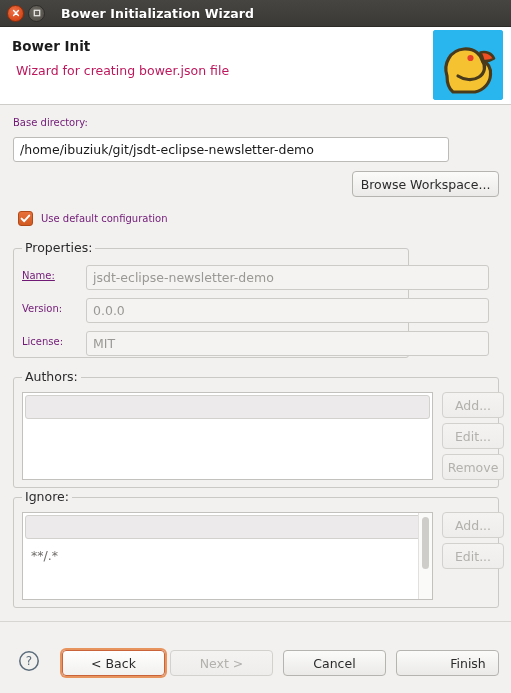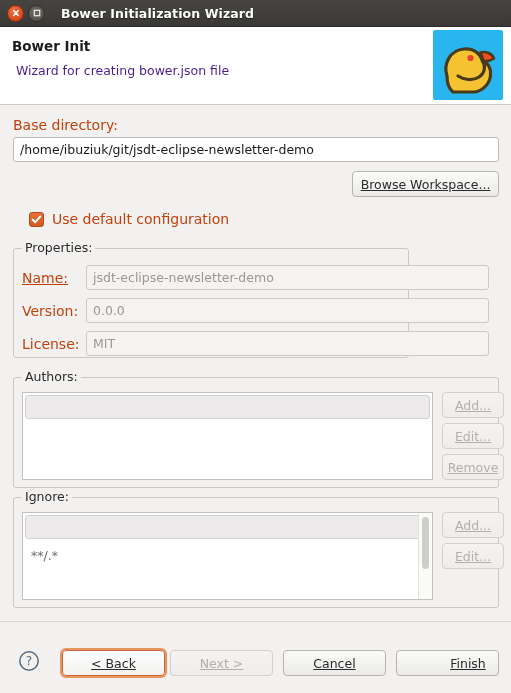--- a/index.html
+++ b/index.html
@@ -57,38 +57,38 @@
     background: #ffffff;
     border-bottom: 1px solid #cfcdca;
     box-sizing: border-box;
   }
   .header-title {
     position: absolute; left: 12px; top: 11px;
     font-size: 13.5px; font-weight: bold; color: #1c1c1c;
   }
   .header-sub {
     position: absolute; left: 16px; top: 36px;
-    font-size: 12.5px; color: #4c1d95;
+    font-size: 12.5px; color: #be185d;
   }
   .header-logo {
     position: absolute; right: 8px; top: 3px;
     width: 70px; height: 70px;
     background: #29b6ef;
     border-radius: 3px;
     overflow: hidden;
   }
   .header-logo svg { display: block; }
 
   
   .content {
     position: absolute; left: 0; top: 105px;
     width: 511px; height: 516px;
     overflow: hidden;
   }
-  .lbl { font-size: 14px; color: #c2410c; }
+  .lbl { font-size: 10px; color: #701a75; }
 
   .txtfield {
     box-sizing: border-box;
     background: #ffffff;
     border: 1px solid #bdbbb7;
     border-radius: 3px;
     font-size: 12.5px;
     color: #1a1a1a;
     padding: 0 6px;
     display: flex; align-items: center;
@@ -103,21 +103,20 @@
   .btn {
     box-sizing: border-box;
     background: linear-gradient(to bottom, #fbfbfa 0%, #ebeae8 100%);
     border: 1px solid #b6b4b0;
     border-radius: 4px;
     font-size: 12.5px;
     color: #2b2b2b;
     display: flex; align-items: center; justify-content: center;
     font-family: "DejaVu Sans", "Liberation Sans", sans-serif;
     cursor: default;
-    text-decoration: underline;
   }
   .btn.disabled {
     background: linear-gradient(to bottom, #f4f3f2 0%, #eeedec 100%);
     border-color: #d3d1ce;
     color: #b3b1ad;
   }
   .btn.focused {
     border: 1px solid #c9643a;
     box-shadow: 0 0 0 2px #e8945f;
     background: linear-gradient(to bottom, #ffffff 0%, #f2f1ef 100%);
@@ -133,21 +132,21 @@
   .group-title {
     position: absolute; left: 9px; top: 0;
     background: #f2f1f0;
     padding: 0 3px;
     font-size: 12.5px;
     color: #2b2b2b;
     line-height: 14px;
   }
 
   
-  .checkrow { position: absolute; display: flex; align-items: center; margin-left: 11px; }
+  .checkrow { position: absolute; display: flex; align-items: center; }
   .checkbox {
     width: 15px; height: 15px;
     border-radius: 3px;
     background: linear-gradient(to bottom, #e8703a 0%, #d25b22 100%);
     border: 1px solid #b14a18;
     display: flex; align-items: center; justify-content: center;
     box-sizing: border-box;
   }
   .checkrow .lbl { margin-left: 8px; }
 
@@ -237,21 +236,21 @@
         <path d="M47.5 22.5 C53 21 59 23.5 61 28.5 C58 30.5 54 31.5 50.5 31 C49.5 27.5 48.5 24.5 47.5 22.5 Z" fill="#f04e23" stroke="#4a3a1c" stroke-width="2.6" stroke-linejoin="round"></path>
         <path d="M49.5 31 C53 36 52 43 46 47 C40 51 31 50 25 46" fill="none" stroke="#4a3a1c" stroke-width="3.2" stroke-linecap="round"></path>
         <circle cx="37.5" cy="28" r="3.1" fill="#e8412b"></circle>
       </svg>
     </div>
   </div>
 
   <div class="content">
 
     <div class="lbl" style="position:absolute;left:13px;top:12px;">Base directory:</div>
-    <div class="txtfield" style="position:absolute;left:13px;top:32px;width:486px;height:25px;">/home/ibuziuk/git/jsdt-eclipse-newsletter-demo</div>
+    <div class="txtfield" style="position:absolute;left:13px;top:32px;width:436px;height:25px;">/home/ibuziuk/git/jsdt-eclipse-newsletter-demo</div>
     <div class="btn" style="position:absolute;left:352px;top:66px;width:147px;height:26px;">Browse Workspace...</div>
 
     <div class="checkrow" style="left:18px;top:106px;">
       <span class="checkbox">
         <svg width="11" height="11" viewBox="0 0 11 11">
             <path d="M1.6 5.6 L4.2 8.2 L9.2 2.6" fill="none" stroke="#ffffff" stroke-width="2" stroke-linecap="round" stroke-linejoin="round"></path>
           </svg>
       </span>
       <span class="lbl">Use default configuration</span>
     </div>

